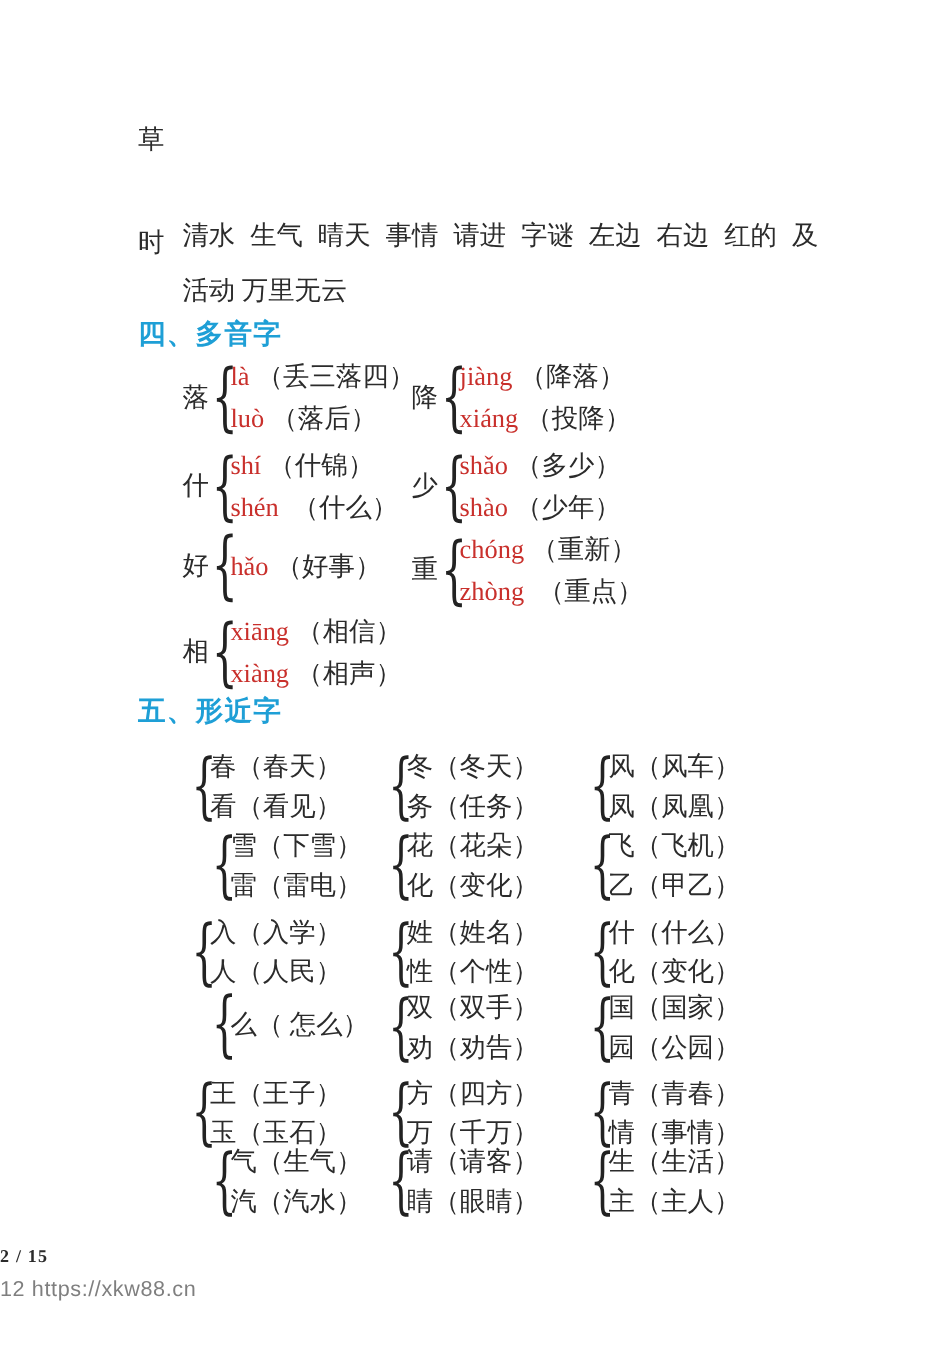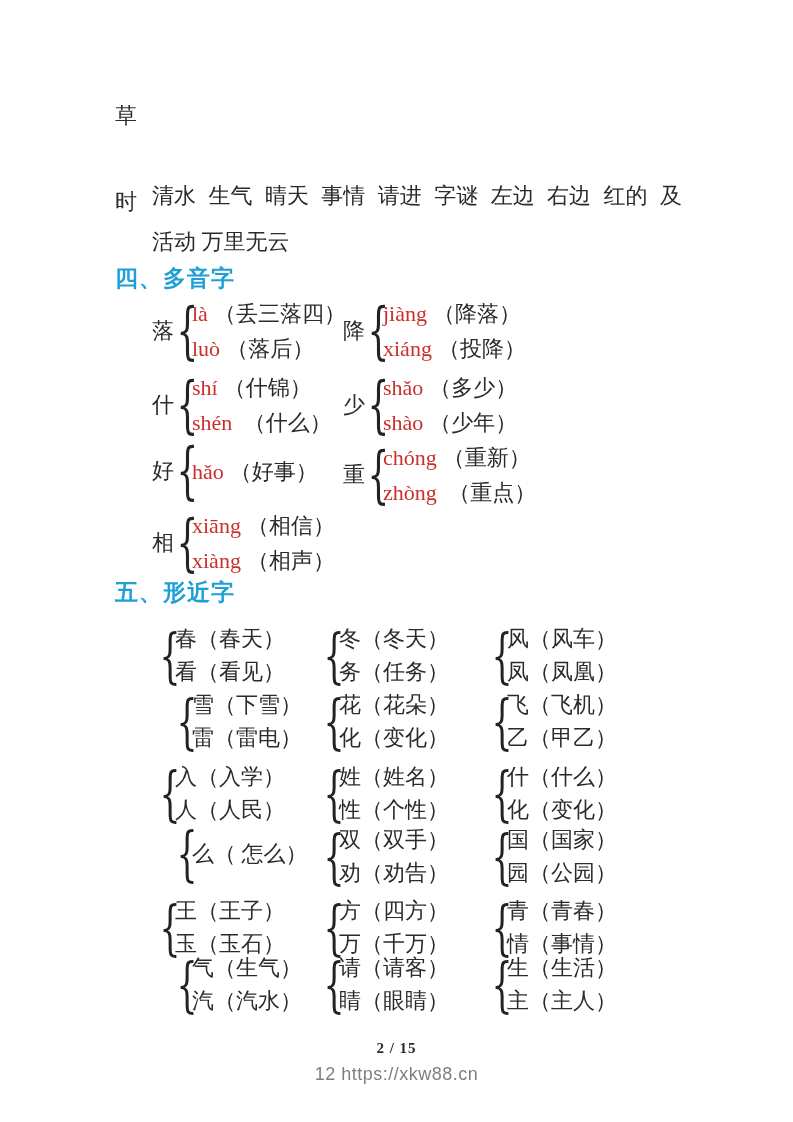--- a/index.html
+++ b/index.html
@@ -27,21 +27,21 @@
     display:inline-block;font-family:"DejaVu Serif",serif;font-weight:400;
     font-size:62px;line-height:62px;transform:scaleX(.55);transform-origin:center;
     width:20px;margin:0 0 0 -3px;color:#222;
   }
   .pair .brace{font-size:60px;line-height:60px;}
   .lines{display:flex;flex-direction:column;}
   .poly .line{height:35px;line-height:35px;font-size:22px;white-space:pre;}
   .pinyin{color:var(--pinyin-red);margin-right:6px;}
   .pair{display:flex;align-items:center;}
   .pair .line{height:33px;line-height:33px;font-size:22px;white-space:pre;font-family:Liberation Serif, serif;}
-  .center-line{left:0;width:793px;text-align:center;}
+  .center-line{left:0;width:793px;text-align:left;}
   .page-num{font-size:15px;font-weight:bold;letter-spacing:1px;}
   .watermark{
     font-family:"Liberation Sans","DejaVu Sans",sans-serif;
     font-size:18px;color:var(--footer-gray);letter-spacing:.5px;
   }
 </style>
 </head>
 <body>
 
 <div class="page">

